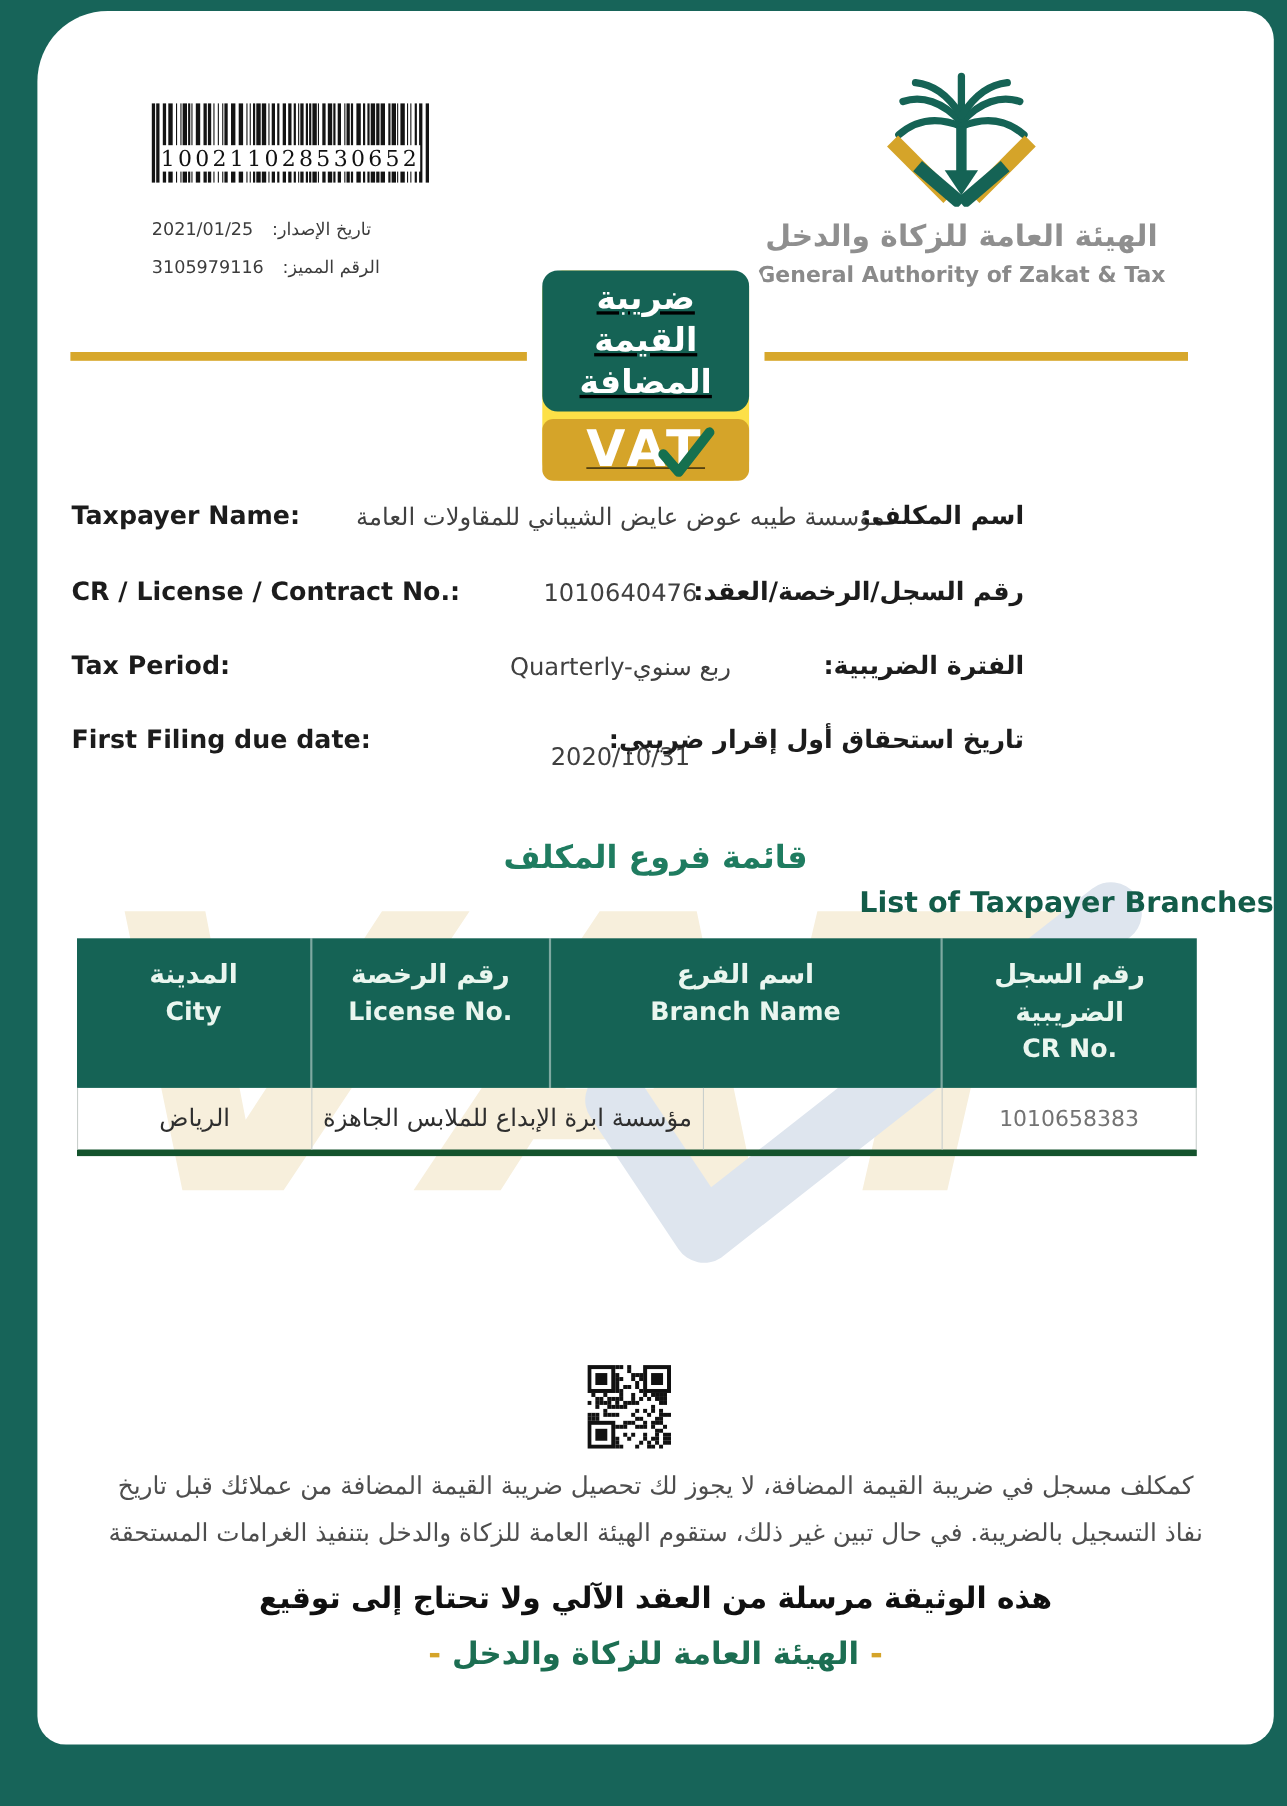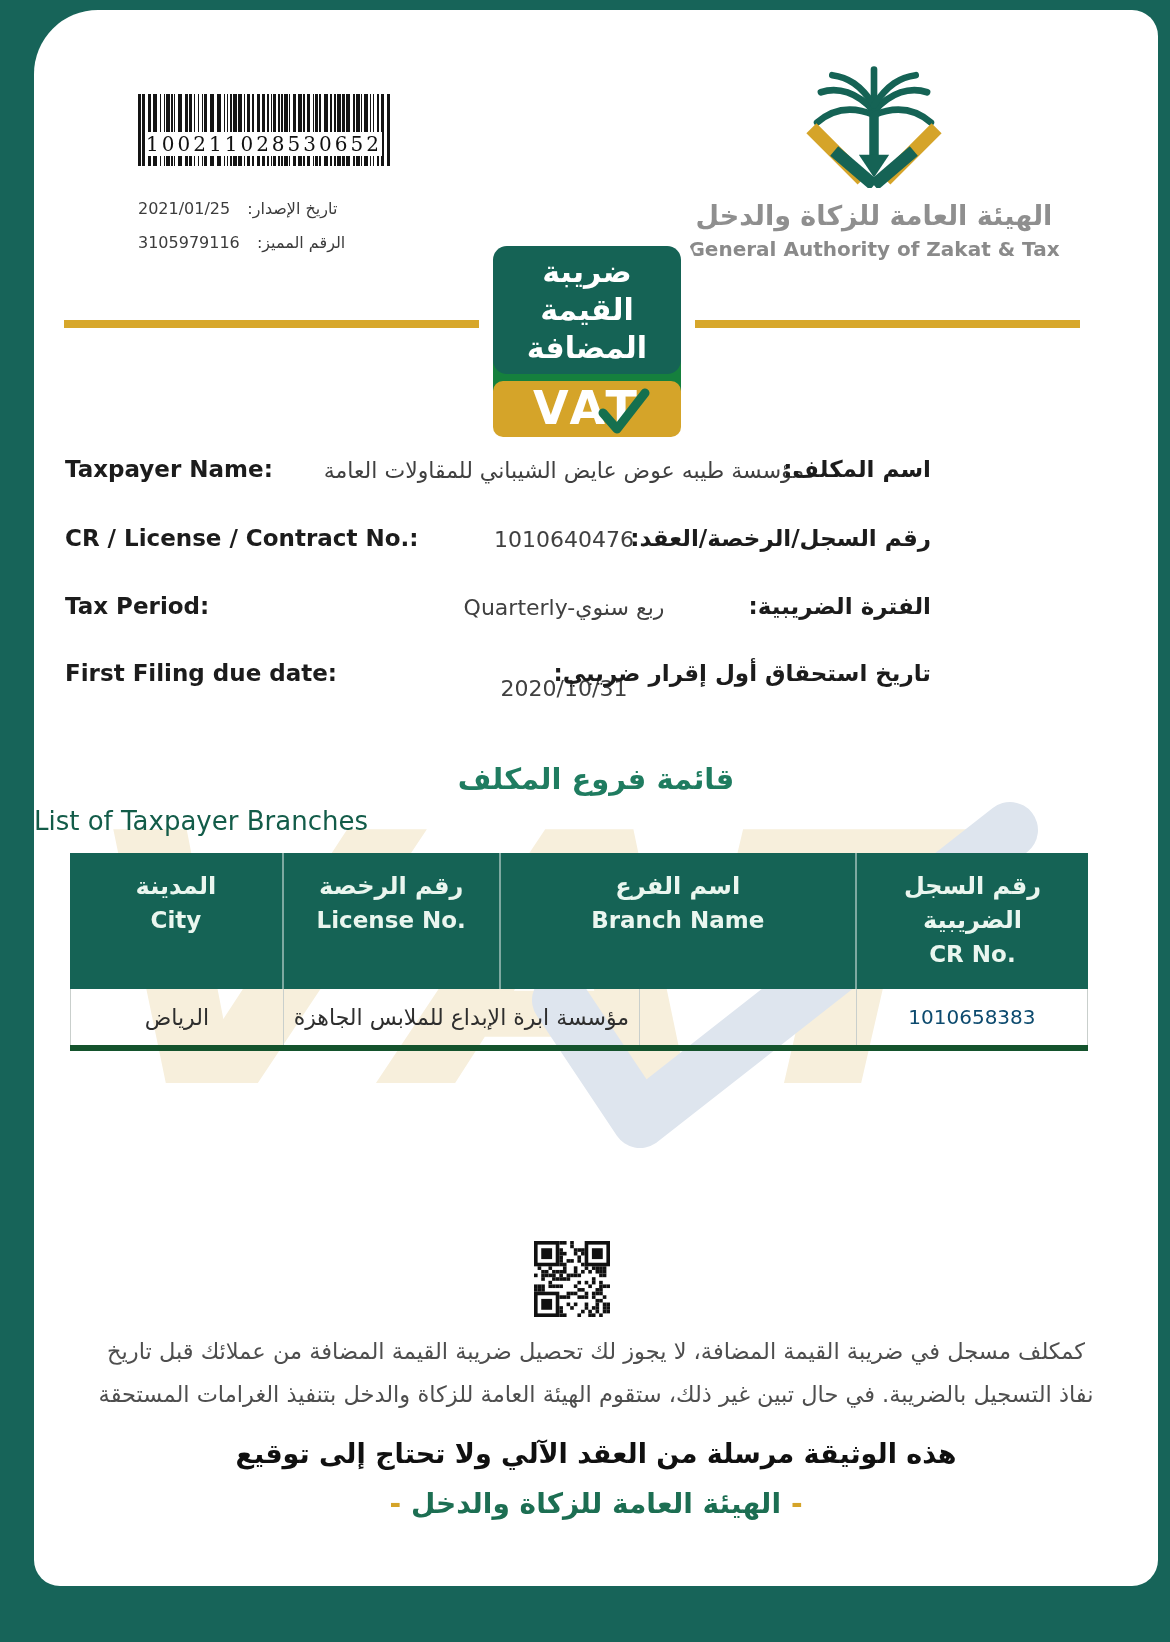--- a/index.html
+++ b/index.html
@@ -25,55 +25,55 @@
   .issue-info { left:104px; top:182px; width:268px; direction:rtl; text-align:left;
                 font-size:16px; color:#3c3c3c; line-height:34px; }
   .issue-info .val { margin-right:12px; color:#3c3c3c; }
 
   .authority { left:600px; top:50px; width:480px; text-align:center; }
   .auth-ar { font-size:27px; font-weight:700; color:#8f8f8f; margin-top:12px; direction:rtl; }
   .auth-en { font-size:20px; font-weight:600; color:#8a8a8a; margin-top:6px; }
 
   .gold-line { left:30px; top:310px; width:1016px; height:8px; background:#D7A72B; }
 
-  .vat-logo { left:459px; top:236px; width:188px; background:#15803d; border-radius:18px;
-              box-shadow:0 0 0 14px #fff; }
+  .vat-logo { left:459px; top:236px; width:188px; background:#fde047; border-radius:18px;
+              box-shadow:0 0 0 14px #fff;text-decoration:underline; }
   .vat-green { height:128px; background:#156355; border-radius:14px; text-align:center;
                color:#fff; font-weight:700; font-size:30px; line-height:38px; padding-top:7px; direction:rtl; }
   .vat-gold { margin-top:7px; height:56px; background:#D5A429; border-radius:10px; position:relative;
               text-align:center; }
   .vat-text { font-size:46px; font-weight:800; color:#fff; letter-spacing:4px; line-height:54px; }
   .vat-check { position:absolute; right:30px; top:6px; }
 
   .f-row { left:0; width:928px; height:38px; }
   .f-row.r1 { top:446px; } .f-row.r2 { top:515px; } .f-row.r3 { top:583px; } .f-row.r4 { top:650px; }
   .f-label-en { position:absolute; left:31px; top:0; font-size:23px; font-weight:700; color:#1c1c1c; }
   .f-value { position:absolute; left:250px; top:2px; width:560px; text-align:center; font-size:22px; color:#404040; }
   .f-value.rtl { direction:rtl; }
   .f-label-ar { position:absolute; right:31px; top:0; font-size:23px; font-weight:700; color:#1c1c1c; direction:rtl; }
   .f-row.r4 .f-value { top:16px;text-align:center; }
 
   .sec-title-ar { left:0; top:752px; width:1124px; text-align:center; font-size:29px; font-weight:700;
                   color:#1F7C60; direction:rtl; }
-  .sec-title-en { left:0; top:796px; width:1124px; text-align:left; font-size:26px; font-weight:400;
+  .sec-title-en { left:0; top:796px; width:1124px; text-align:right; font-size:26px; font-weight:700;
                   color:#135C49; }
 
   .branch-table { left:36px; top:843px; width:1018px; }
   .thead { display:flex; background:#156355; color:#EAF6EF; }
   .th { text-align:center; padding:16px 4px 18px; border-right:2px solid rgba(255,255,255,.45); }
   .th:last-child { border-right:none; }
   .th-ar { font-size:24px; font-weight:700; direction:rtl; line-height:34px; }
   .th-en { font-size:23px; font-weight:600; line-height:34px; }
   .c-city { width:21%; } .c-branch { width:35%; } .c-license { width:21.3%; } .c-cr { width:22.7%; }
   .tbody-row { display:flex; height:62px; border-bottom:6px solid #14532d; }
   .td { display:flex; align-items:center; justify-content:center; font-size:22px; color:#2e2e2e;
         border-right:1px solid #C9CFCC; }
   .td:first-child { border-left:1px solid #C9CFCC; }
   .td.rtl { direction:rtl; }
-  .td-num { font-size:20px; color:#0c4a6e; }
+  .td-num { font-size:20px; color:#737373; }
 
   .qr { left:500px; top:1231px; width:76px; height:76px; }
 
   .notice { left:20px; top:1320px; width:1084px; text-align:center; direction:rtl;
             font-size:22.5px; color:#4e4e4e; line-height:43px; }
   .auto-line { left:0; top:1428px; width:1124px; text-align:center; direction:rtl;
                font-size:27px; font-weight:700; color:#101010; }
   .authority-line { left:0; top:1477px; width:1124px; text-align:center; direction:rtl;
                     font-size:28px; font-weight:700; color:#1C6E52; }
   .authority-line .dash { color:#D5A429; margin:0 10px; }

